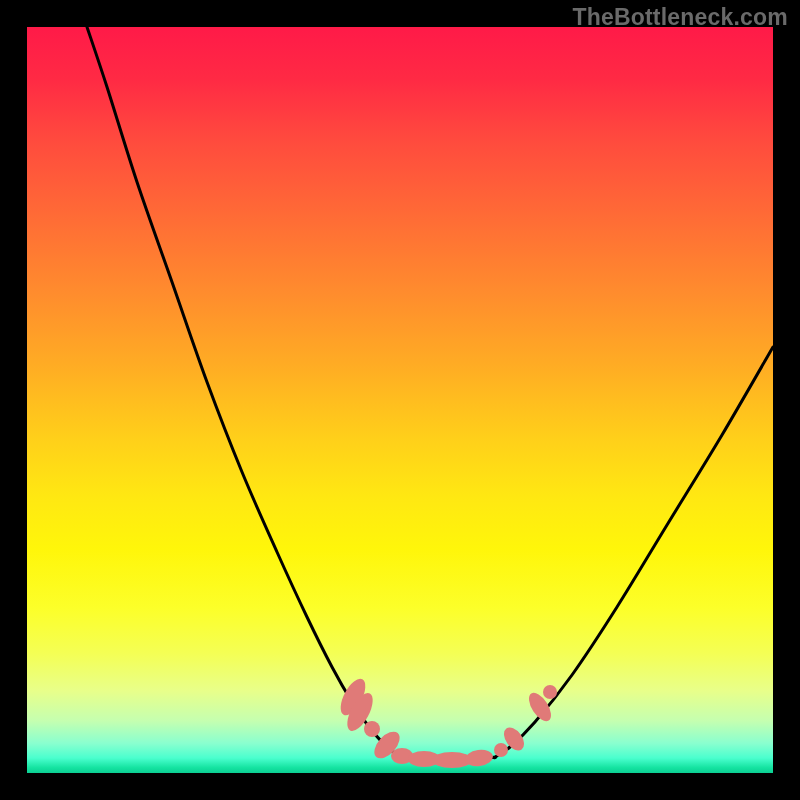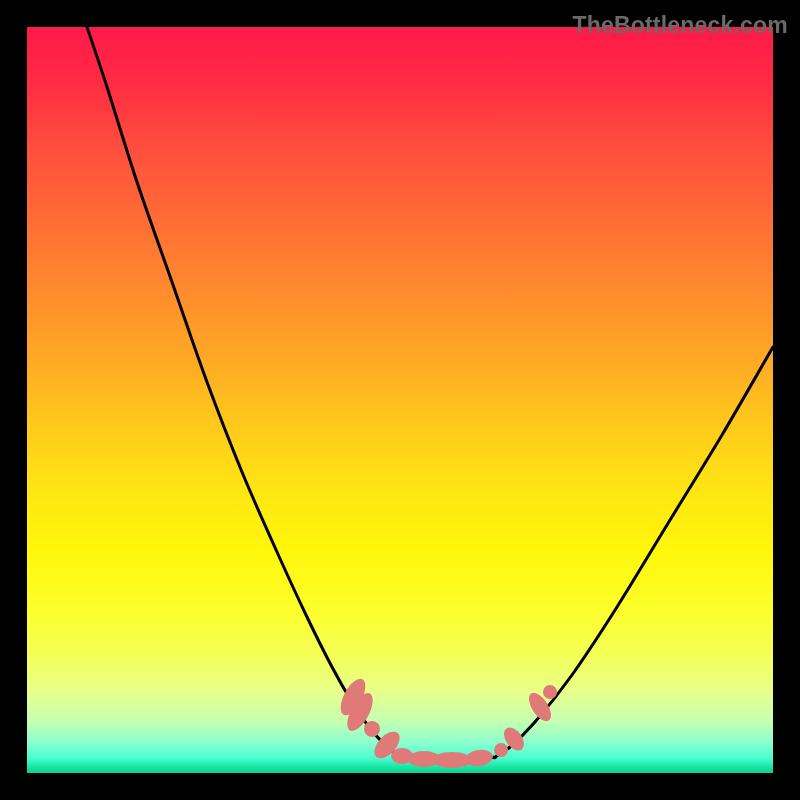--- a/index.html
+++ b/index.html
@@ -53,21 +53,20 @@
   .watermark {
     position: absolute;
     top: 4px;
     right: 12px;
     font-family: Arial, Helvetica, sans-serif;
     font-size: 23px;
     font-weight: 600;
     color: #6a6a6a;
     letter-spacing: 0.2px;
     user-select: none;
-    margin-top: 8px;
   }
   svg.curve {
     position: absolute;
     inset: 0;
   }
 </style>
 </head>
 <body>
 
 <div class="frame">

